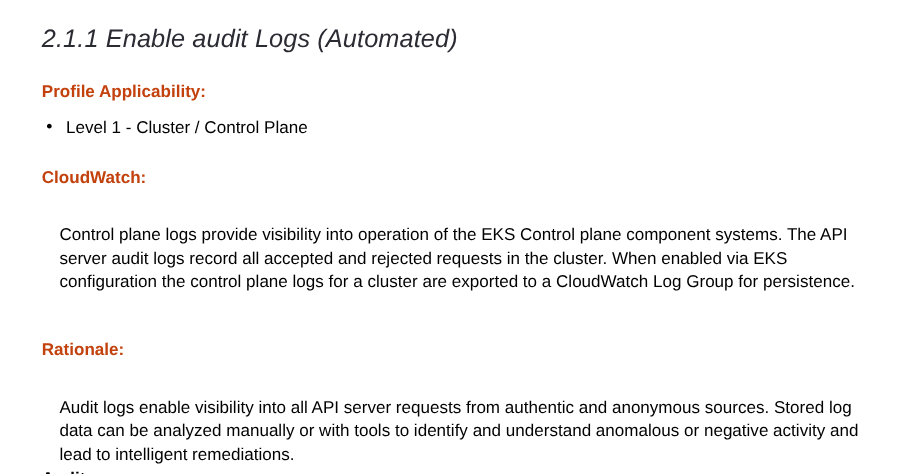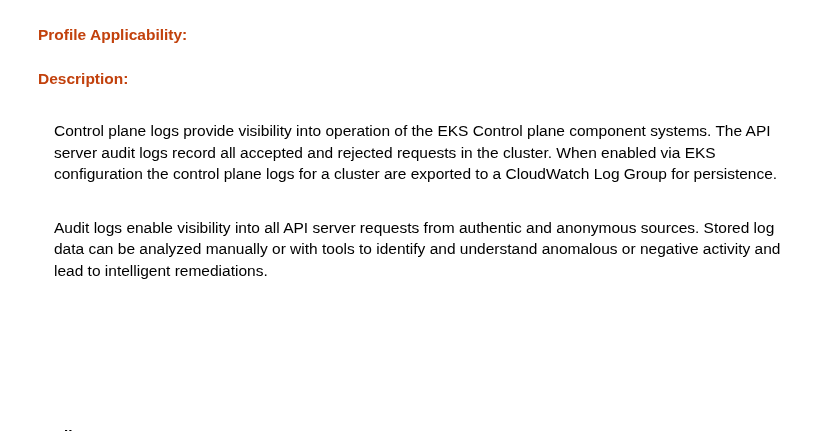--- a/index.html
+++ b/index.html
@@ -73,26 +73,31 @@
     color: #000;
     overflow: hidden;
     height: 10px;
   }
 </style>
 </head>
 <body>
 
 <div class="page">
 
+  <h1 class="doc-title">2.1.1 Enable audit Logs (Automated)</h1>
 
   <h2 class="section-heading">Profile Applicability:</h2>
 
+  <ul class="bullet-list">
+    <li>Level 1 - Cluster / Control Plane</li>
+  </ul>
 
-  <h2 class="section-heading">Description:</h2>
+  <h2 class="section-heading">CloudWatch:</h2>
 
   <p class="body-text">Control plane logs provide visibility into operation of the EKS Control plane component systems. The API server audit logs record all accepted and rejected requests in the cluster. When enabled via EKS configuration the control plane logs for a cluster are exported to a CloudWatch Log Group for persistence.</p>
 
+  <h2 class="section-heading">Rationale:</h2>
 
   <p class="body-text">Audit logs enable visibility into all API server requests from authentic and anonymous sources. Stored log data can be analyzed manually or with tools to identify and understand anomalous or negative activity and lead to intelligent remediations.</p>
 
   <div class="cut-off">Audit:</div>
 
 </div>
 
 </body></html>

